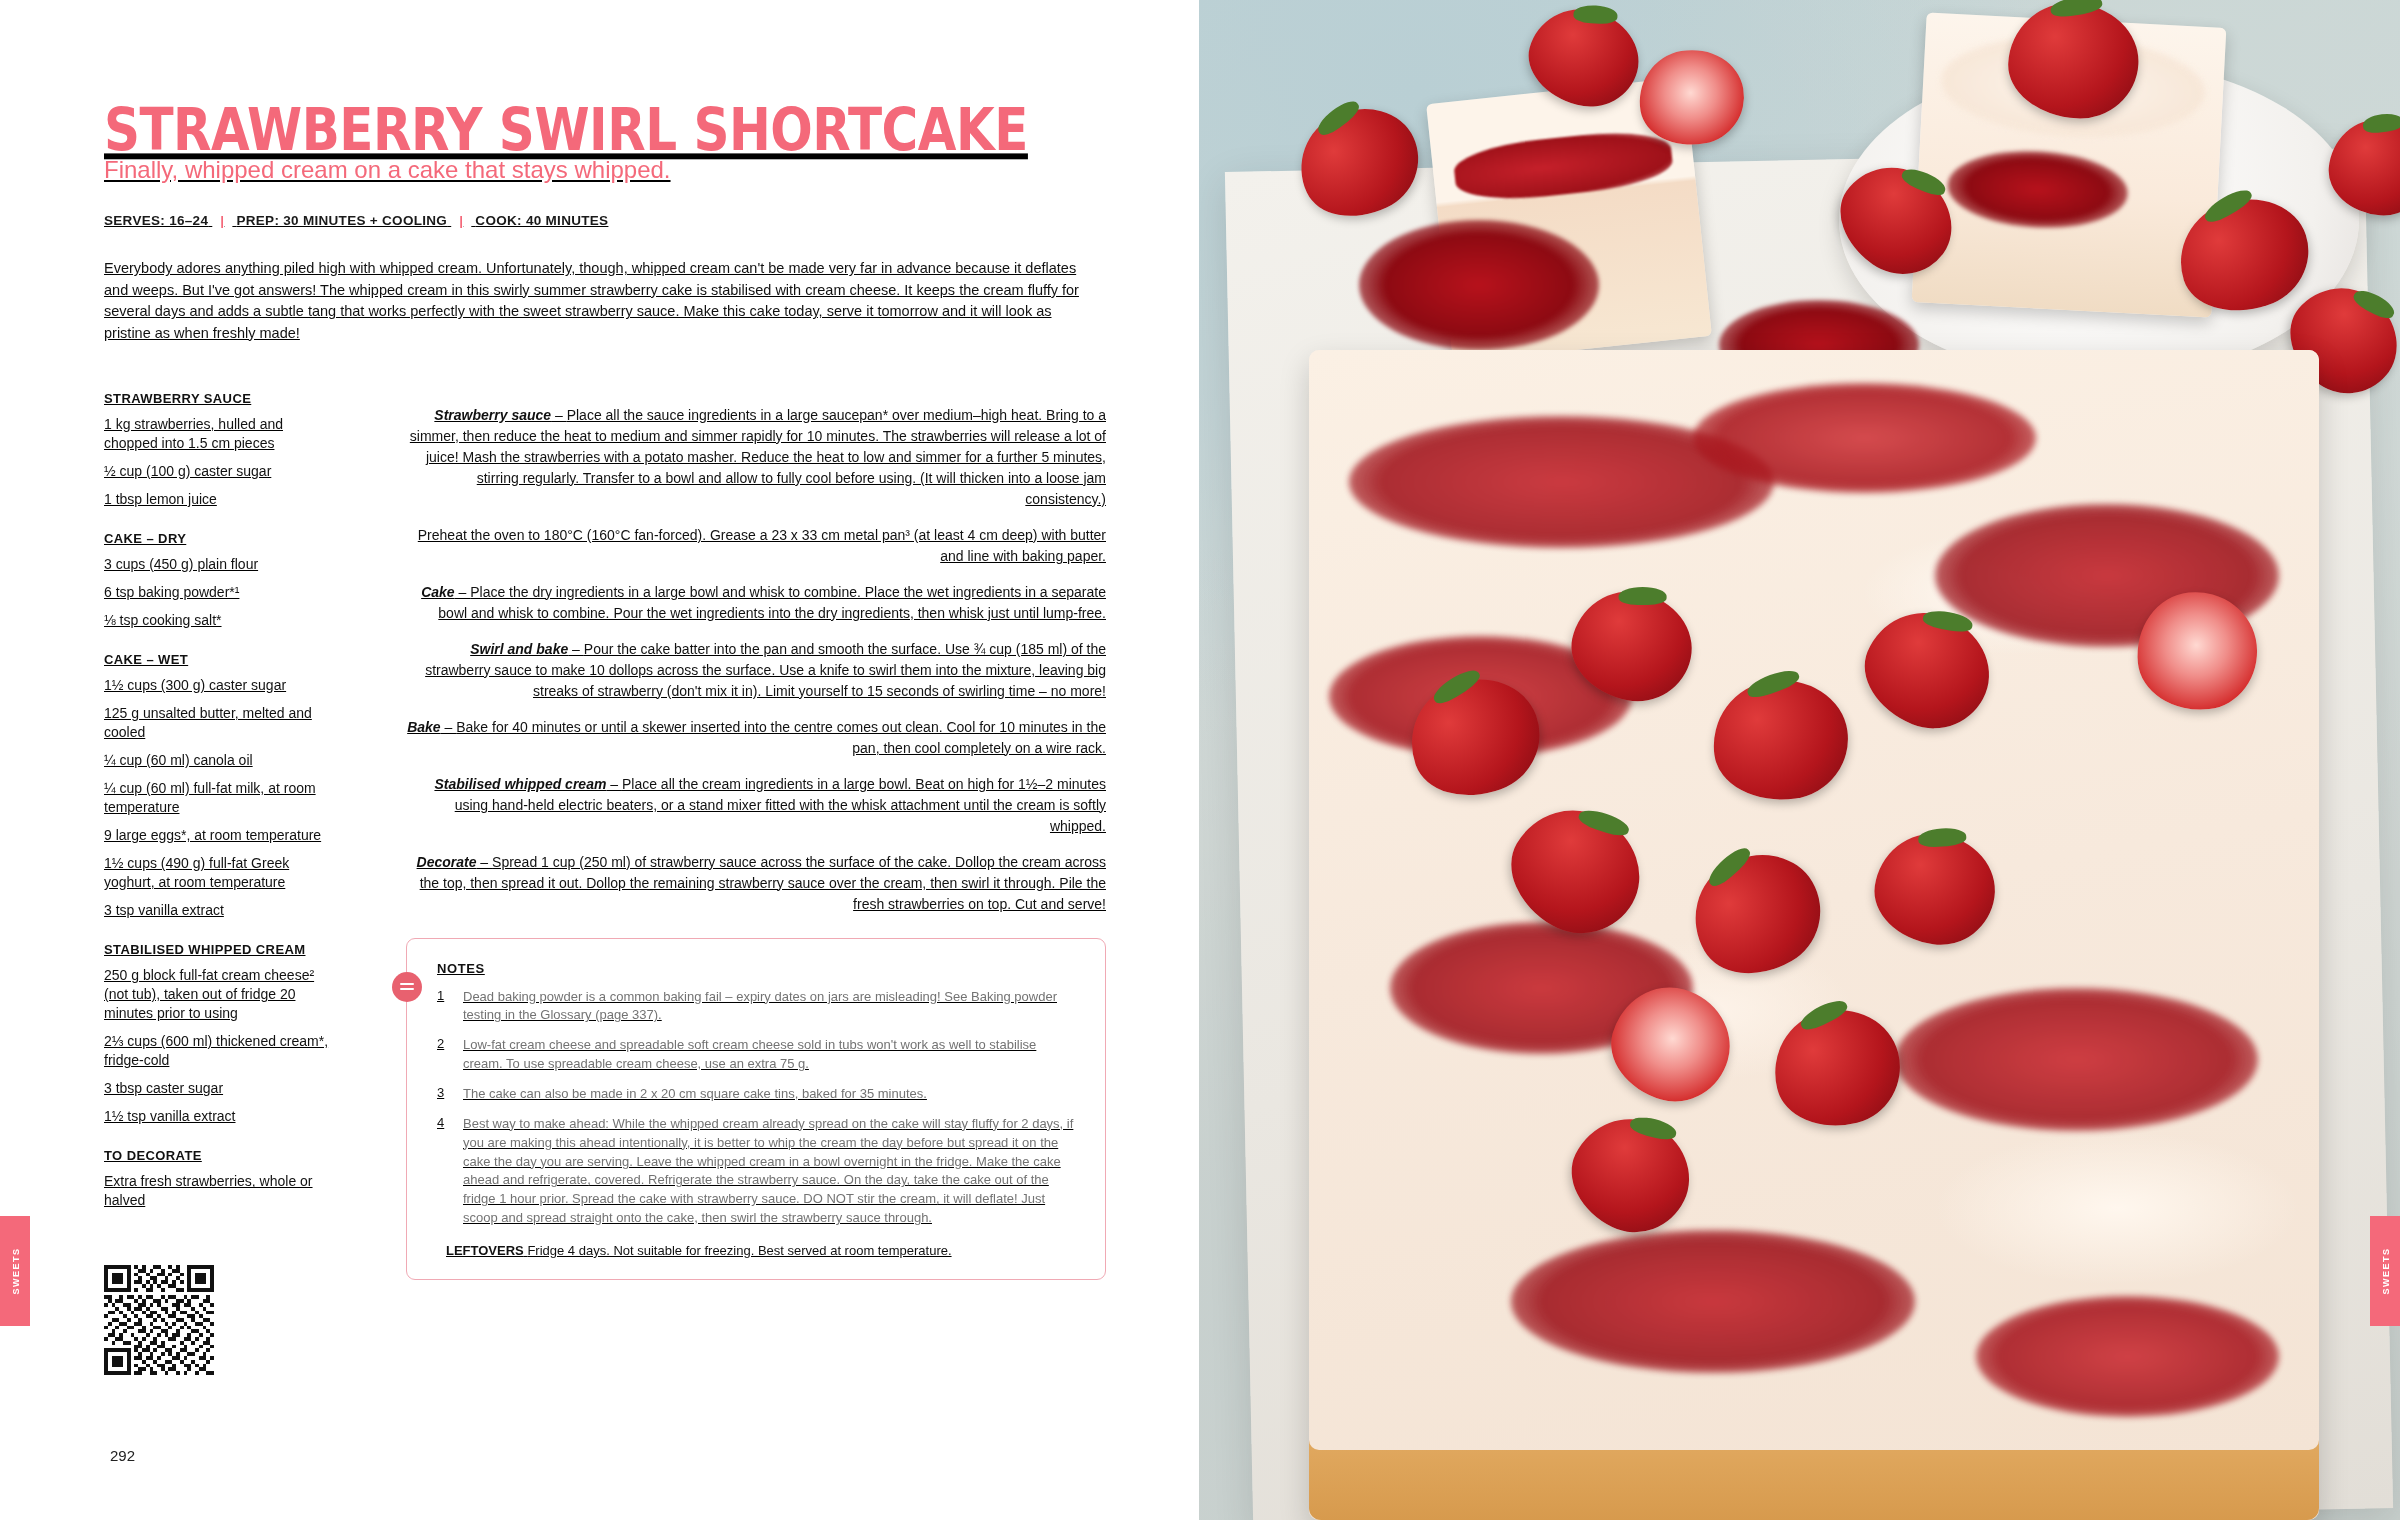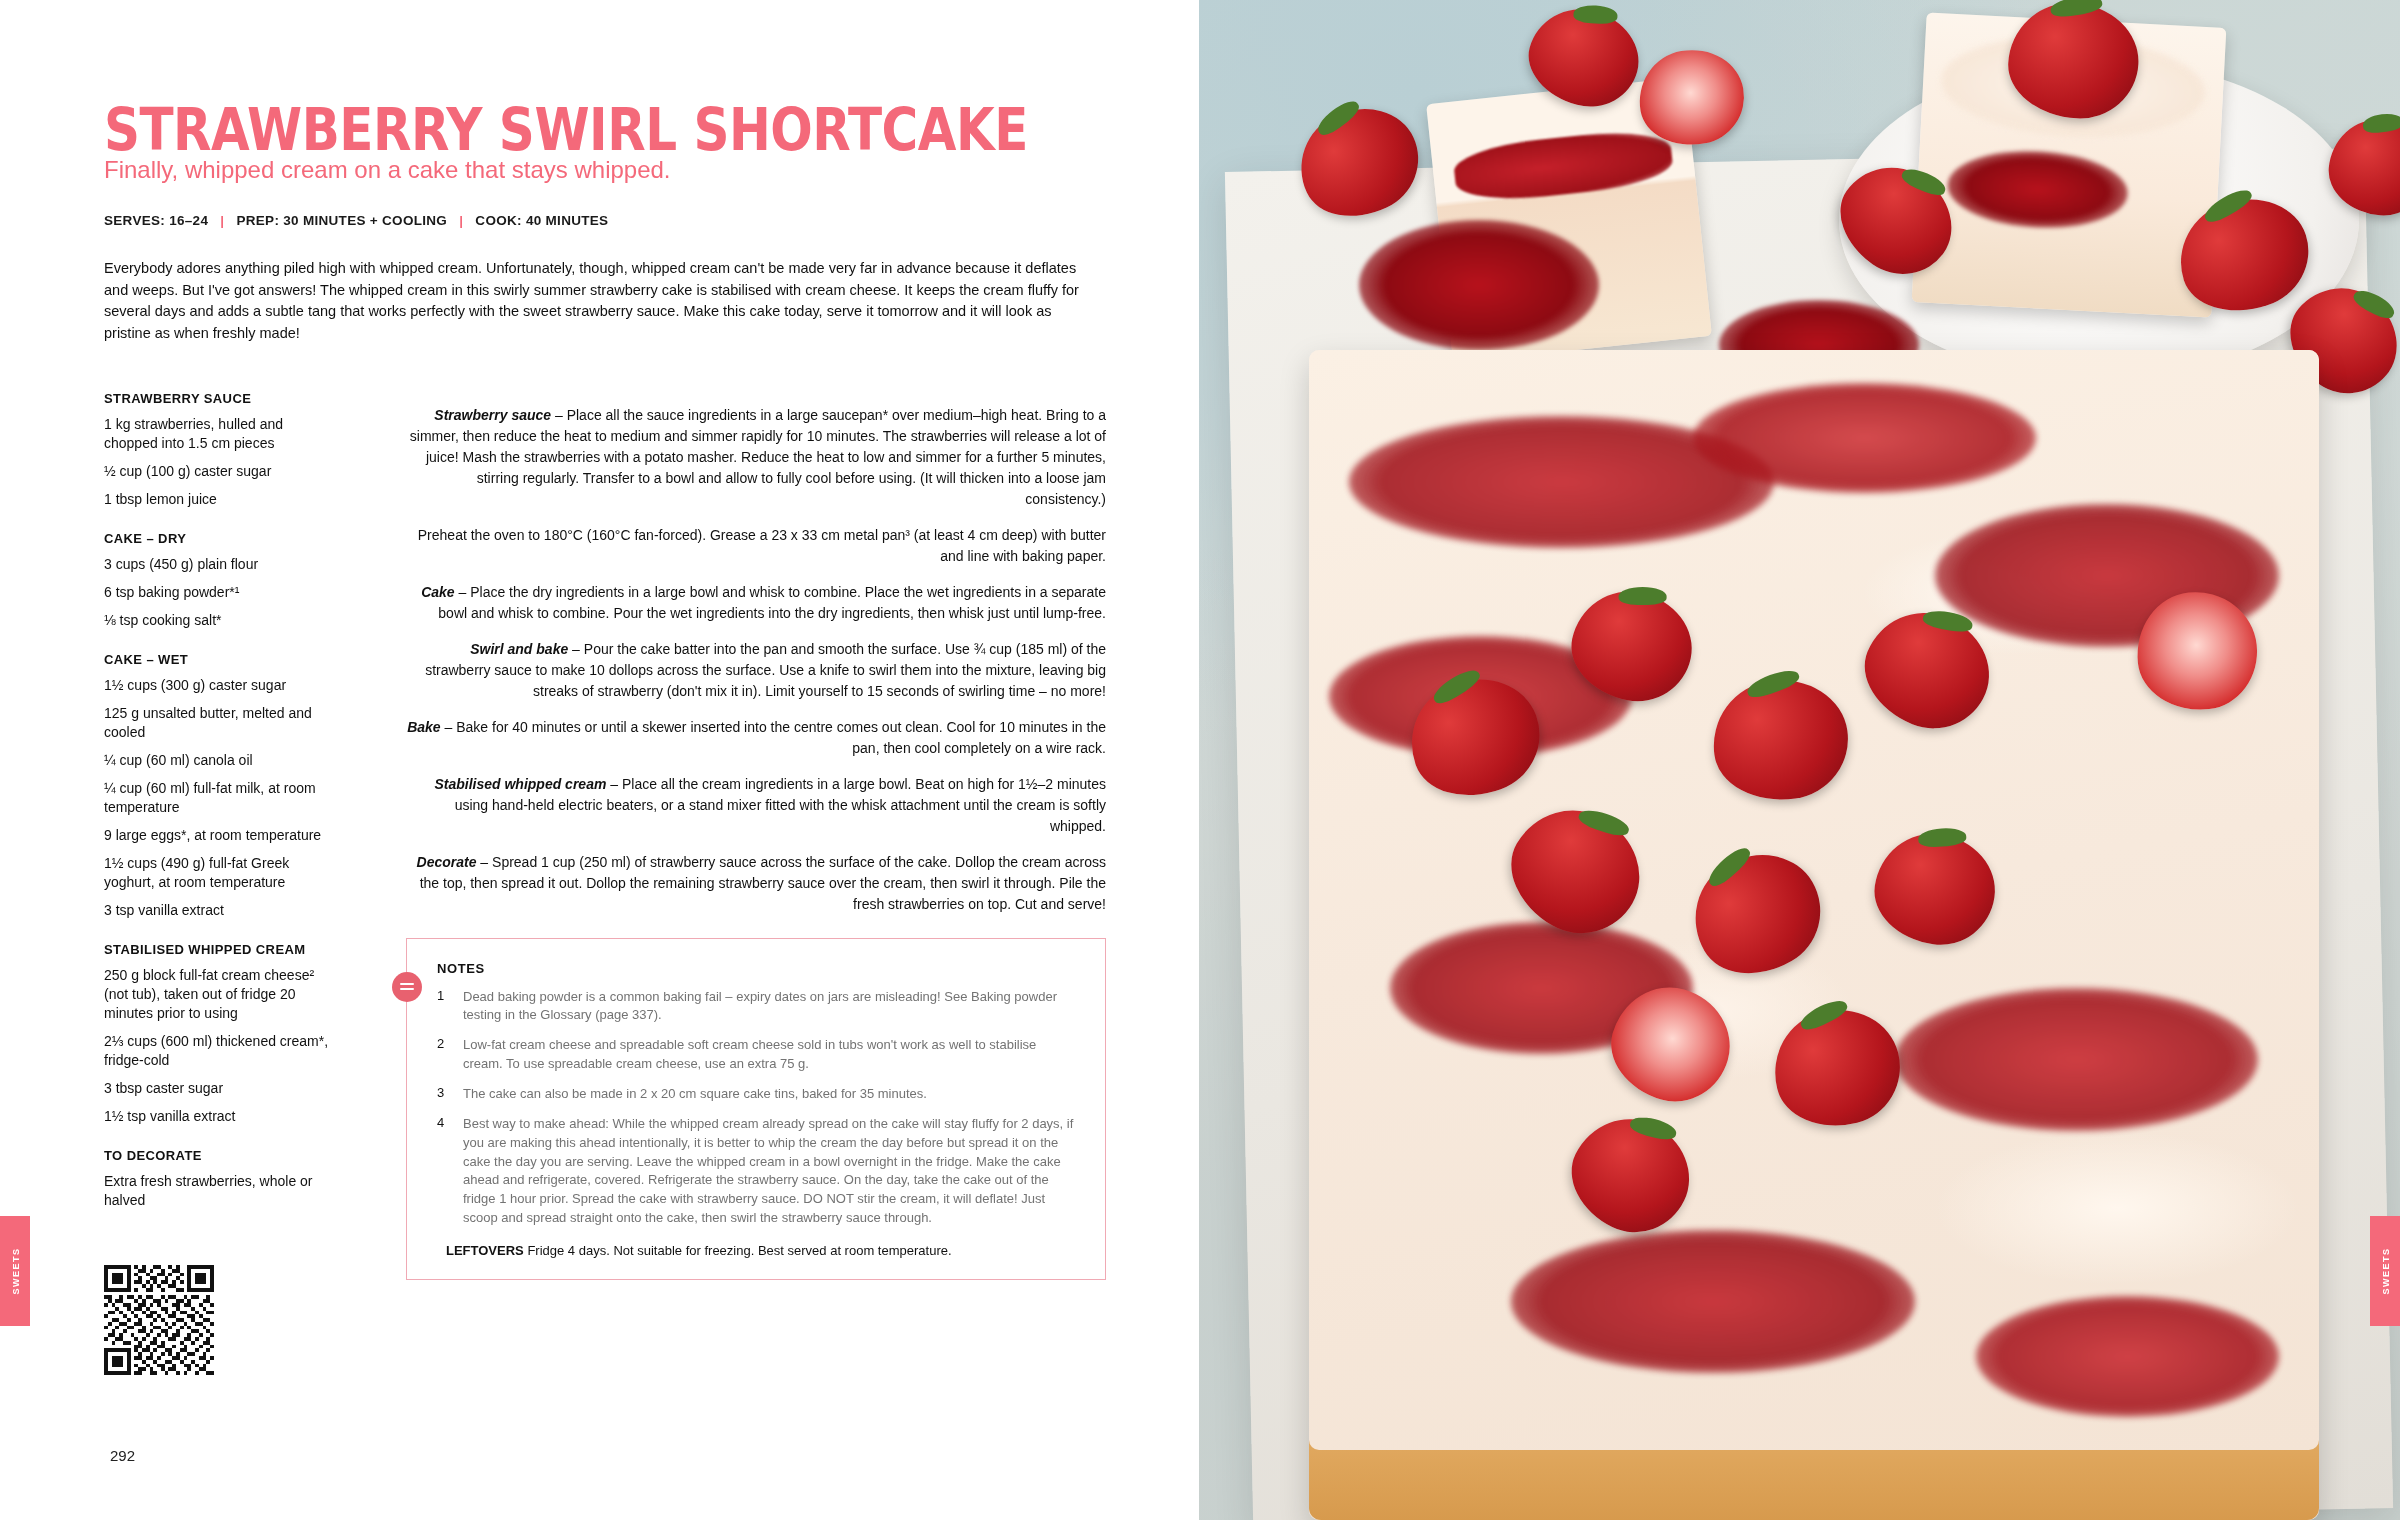--- a/index.html
+++ b/index.html
@@ -13,21 +13,21 @@
   .page { position:relative; width:2400px; height:1520px; display:flex; }
 
   
   .left-page {
     position:relative;
     width:1199px; height:1520px;
     background:#ffffff;
     padding:0;
     flex:0 0 1199px;
   }
-  .content { position:absolute; left:104px; top:0; width:1010px; }
+  .content { position:absolute; left:104px; top:0; width:1010px;text-decoration:underline; }
 
   .title {
     font-family:"DejaVu Sans", sans-serif;
     font-weight:bold;
     font-size:50px;
     letter-spacing:-0.5px;
     color:#f4697a;
     margin:0;
     padding-top:85px;
     line-height:1.0;
@@ -84,21 +84,21 @@
     margin-bottom:15px;
     text-align:right;
   }
   .method-p em { font-style:italic; }
   .method-p b { font-weight:bold; font-style:italic; }
 
   
   .notes-box {
     position:relative;
     border:1px solid #f0a9b4;
-    border-radius:0;
+    border-radius:9px;
     margin-top:23px;
     padding:22px 26px 18px 30px;
     width:700px;
   }
   .notes-badge {
     position:absolute;
     left:-15px; top:33px;
     width:30px; height:30px;
     border-radius:50%;
     background:#e8616f;

